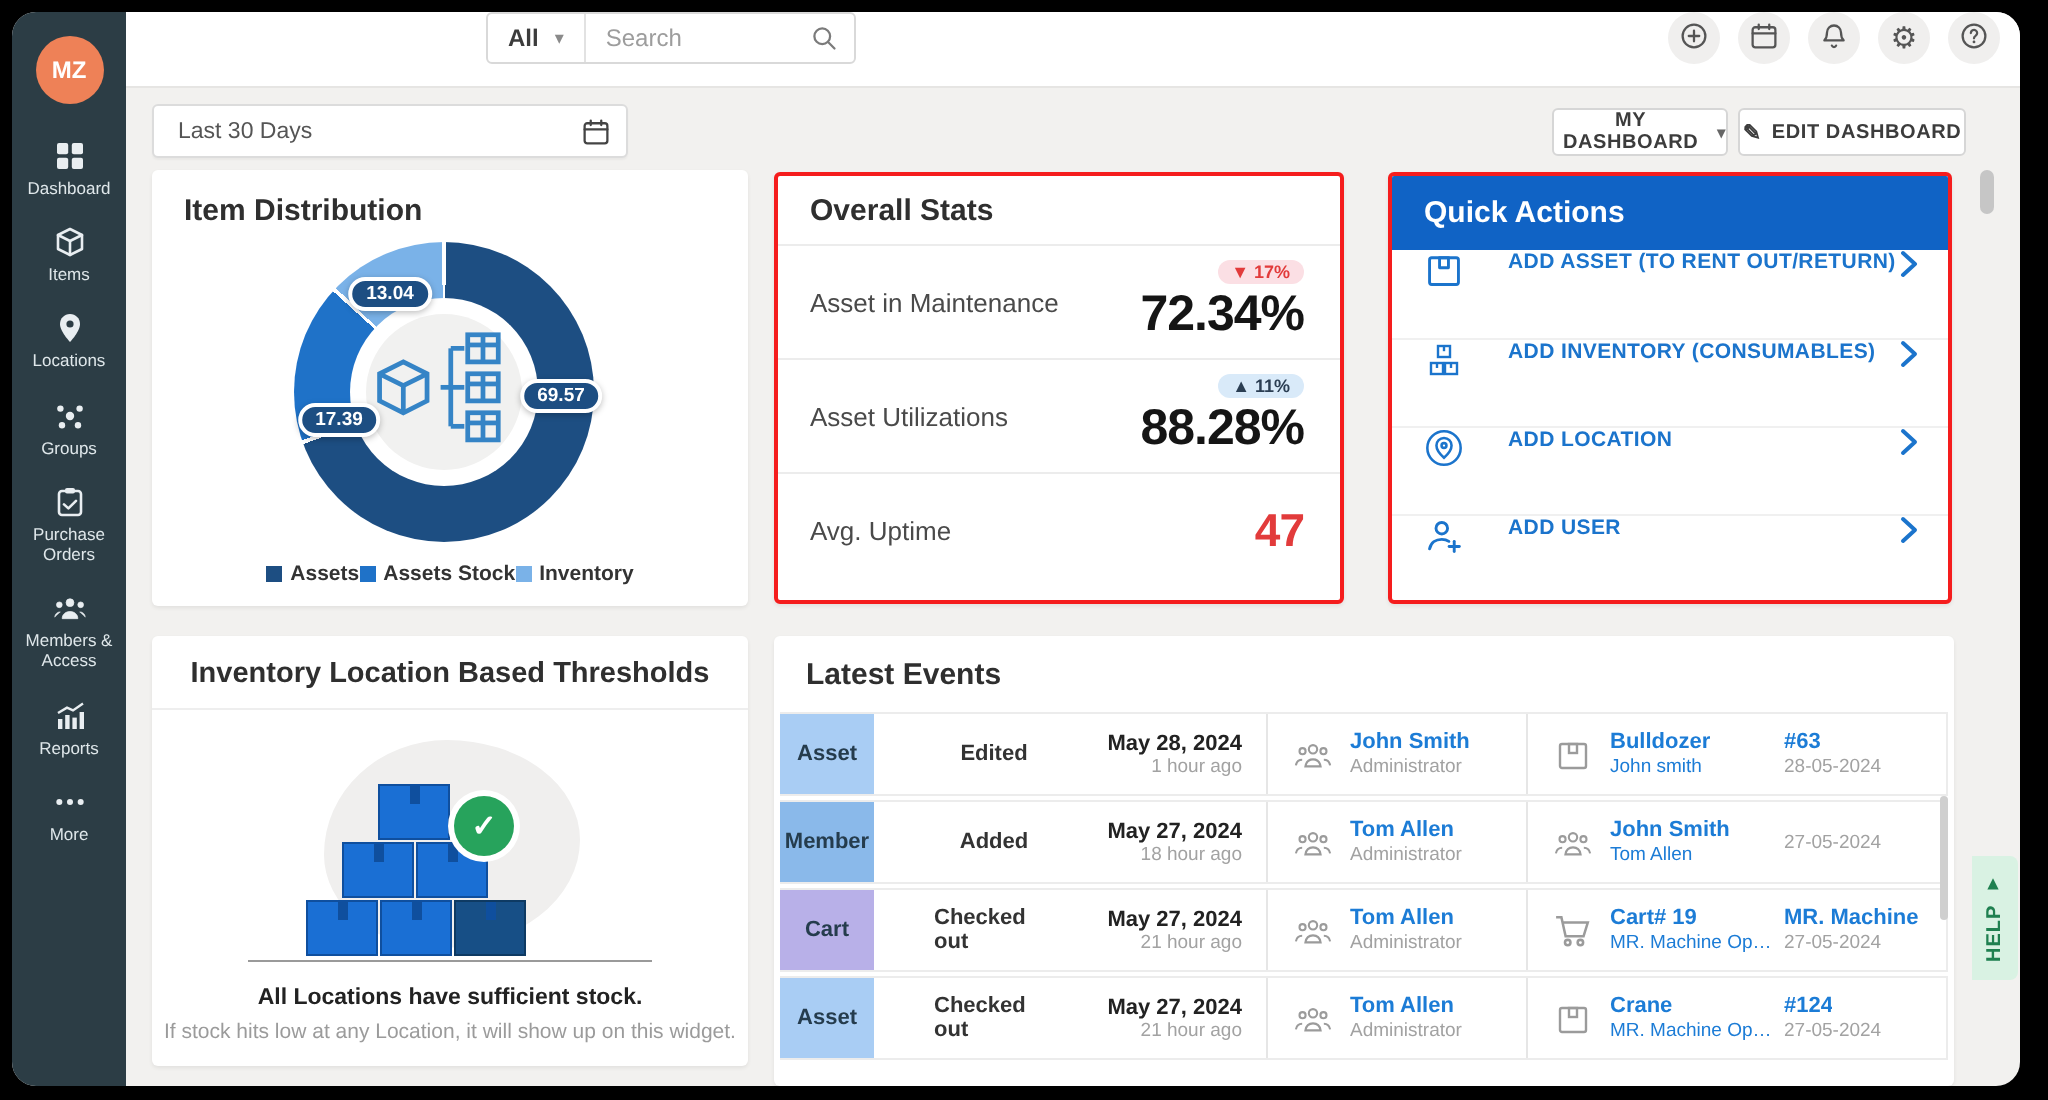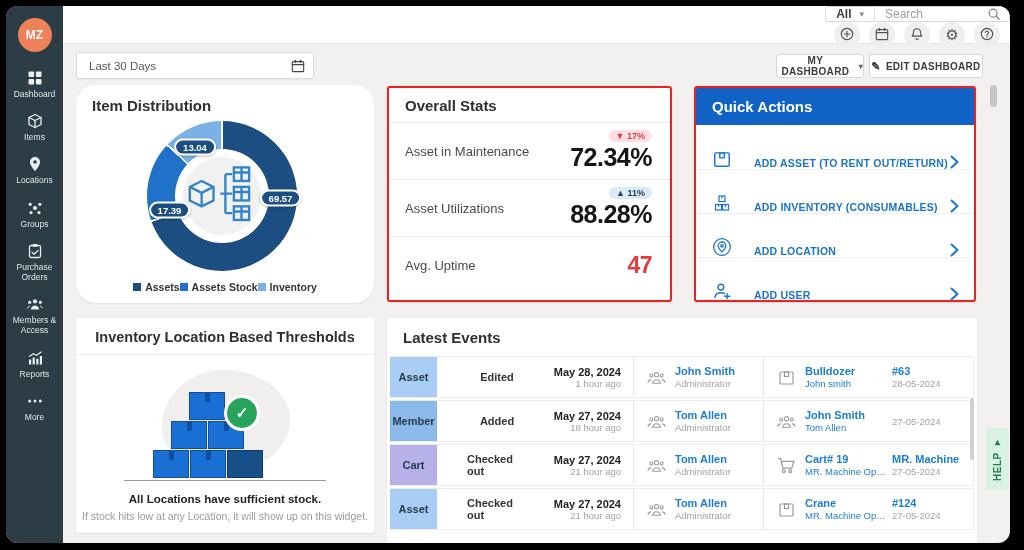--- a/index.html
+++ b/index.html
@@ -8,21 +8,21 @@
 
   
   .sidebar { position:absolute; left:0; top:0; width:57px; height:100%; background:#2c3d45; display:flex; flex-direction:column; align-items:center; }
   .avatar { width:34px; height:34px; border-radius:50%; background:#ee8157; color:#fff; font-size:12px; font-weight:bold; display:flex; align-items:center; justify-content:center; margin:12px 0 18px; }
   .side-item { display:flex; flex-direction:column; align-items:center; gap:3px; margin-bottom:14px; cursor:pointer; width:100%; }
   .side-item .ic { width:16px; height:16px; color:#e9eef1; display:flex; align-items:center; justify-content:center; }
   .side-item .ic svg { width:16px; height:16px; }
   .side-item .lbl { font-size:8.5px; color:#dfe7ea; text-align:center; line-height:1.2; }
 
   
-  .topbar { position:absolute; left:57px; top:0; right:0; height:38px; background:#fff; border-bottom:1px solid #e6e5e3; display:flex; align-items:flex-end;flex-direction:column; }
+  .topbar { position:absolute; left:57px; top:0; right:0; height:38px; background:#fff; border-bottom:1px solid #e6e5e3; display:flex; align-items:flex-start; }
   .search-group { display:flex; align-items:center; height:26px; border:1px solid #d9d9d9; border-radius:3px; background:#fff; margin-left:180px; }
   .filter-sel { display:flex; align-items:center; gap:8px; padding:0 10px; height:100%; border-right:1px solid #e2e2e2; cursor:pointer; }
   .filter-sel .v { font-size:12px; color:#3c3c3c; font-weight:bold; }
   .filter-sel .caret { font-size:9px; color:#8a8a8a; }
   .search-group input { border:none; outline:none; width:112px; padding:0 6px 0 10px; font-size:12px; color:#333; font-family:"Liberation Sans",sans-serif; }
   .search-group input::placeholder { color:#9d9d9d; }
   .mag { width:14px; height:14px; color:#7b7b7b; margin-right:8px; }
   .mag svg { width:14px; height:14px; }
   .top-actions { margin-left:auto; margin-right:10px; display:flex; gap:9px; }
   .round-btn { width:26px; height:26px; border-radius:50%; background:#f0efee; color:#555; display:flex; align-items:center; justify-content:center; cursor:pointer; font-size:14px; }
@@ -35,21 +35,21 @@
   .btn { position:absolute; top:10px; height:24px; background:#fff; border:1px solid #d6d6d6; border-radius:3px; font-size:10px; font-weight:bold; color:#3c3c3c; letter-spacing:.3px; display:flex; align-items:center; justify-content:center; gap:5px; cursor:pointer; }
   .btn-mydash { left:713px; width:88px; }
   .btn-edit { left:806px; width:114px; }
   .btn .caret { font-size:8px; color:#666; }
   .btn .pencil { font-size:11px; }
 
   .card { position:absolute; background:#fff; border-radius:3px; box-shadow:0 1px 2px rgba(0,0,0,.07); }
   .card-title { font-size:15px; font-weight:bold; color:#2f2f2f; }
 
   
-  #card-distribution { left:13px; top:41px; width:298px; height:218px;border-radius:20px; }
+  #card-distribution { left:13px; top:41px; width:298px; height:218px; }
   #card-distribution .card-title { padding:12px 0 0 16px; }
   .donut-box { position:absolute; left:71px; top:36px; width:150px; height:150px; }
   .donut { position:absolute; inset:0; border-radius:50%; }
   .donut-hole { position:absolute; left:28px; top:28px; width:94px; height:94px; background:#fff; border-radius:50%; display:flex; align-items:center; justify-content:center; }
   .donut-center { width:78px; height:78px; border-radius:50%; background:#f1f1f0; display:flex; align-items:center; justify-content:center; }
   .donut-pill { position:absolute; transform:translate(-50%,-50%); background:#1d4e82; color:#fff; border:2px solid #fff; border-radius:9px; font-size:9.5px; font-weight:bold; padding:1px 7px; box-shadow:0 1px 3px rgba(0,0,0,.25); white-space:nowrap; }
   .legend { position:absolute; left:0; right:0; top:196px; display:flex; justify-content:center; }
   .legend-item { display:flex; align-items:center; gap:4px; cursor:pointer; }
   .legend-swatch { width:8px; height:8px; }
   .legend-label { font-size:10.5px; font-weight:bold; color:#333; }
@@ -61,21 +61,21 @@
   .stat-row:last-child { border-bottom:none; }
   .stat-label { font-size:13px; color:#4a4a4a; }
   .stat-right { display:flex; flex-direction:column; align-items:flex-end; gap:1px; }
   .stat-badge { font-size:9px; font-weight:bold; border-radius:8px; padding:1px 7px; display:flex; align-items:center; gap:3px; }
   .stat-value { font-size:25px; font-weight:bold; color:#151515; letter-spacing:-.5px; }
 
   
   #card-quick { left:631px; top:42px; width:282px; height:216px; border:2px solid #f51d1d; overflow:hidden; }
   .qa-header { background:#1063c5; height:37px; display:flex; align-items:center; padding-left:16px; }
   .qa-header .card-title { color:#fff; padding:0; }
-  .qa-row { display:flex; align-items:flex-end; height:44px; padding:0 14px 0 16px; border-top:1px solid #f0f0f0; cursor:pointer; }
+  .qa-row { display:flex; align-items:flex-start; height:44px; padding:0 14px 0 16px; border-top:1px solid #f0f0f0; cursor:pointer; }
   .qa-row:first-of-type { border-top:none; }
   .qa-ic { width:20px; height:20px; color:#1b74cc; margin-right:22px; }
   .qa-ic svg { width:20px; height:20px; }
   .qa-label { font-size:10.5px; font-weight:bold; color:#1b74cc; letter-spacing:.2px; }
   .qa-chev { margin-left:auto; width:11px; height:14px; color:#1b74cc; }
   .qa-chev svg { width:11px; height:14px; }
 
   
   #card-inventory { left:13px; top:274px; width:298px; height:215px; }
   #card-inventory .card-title { text-align:center; padding:11px 6px 9px; border-bottom:1px solid #eee; font-size:14.5px; }

